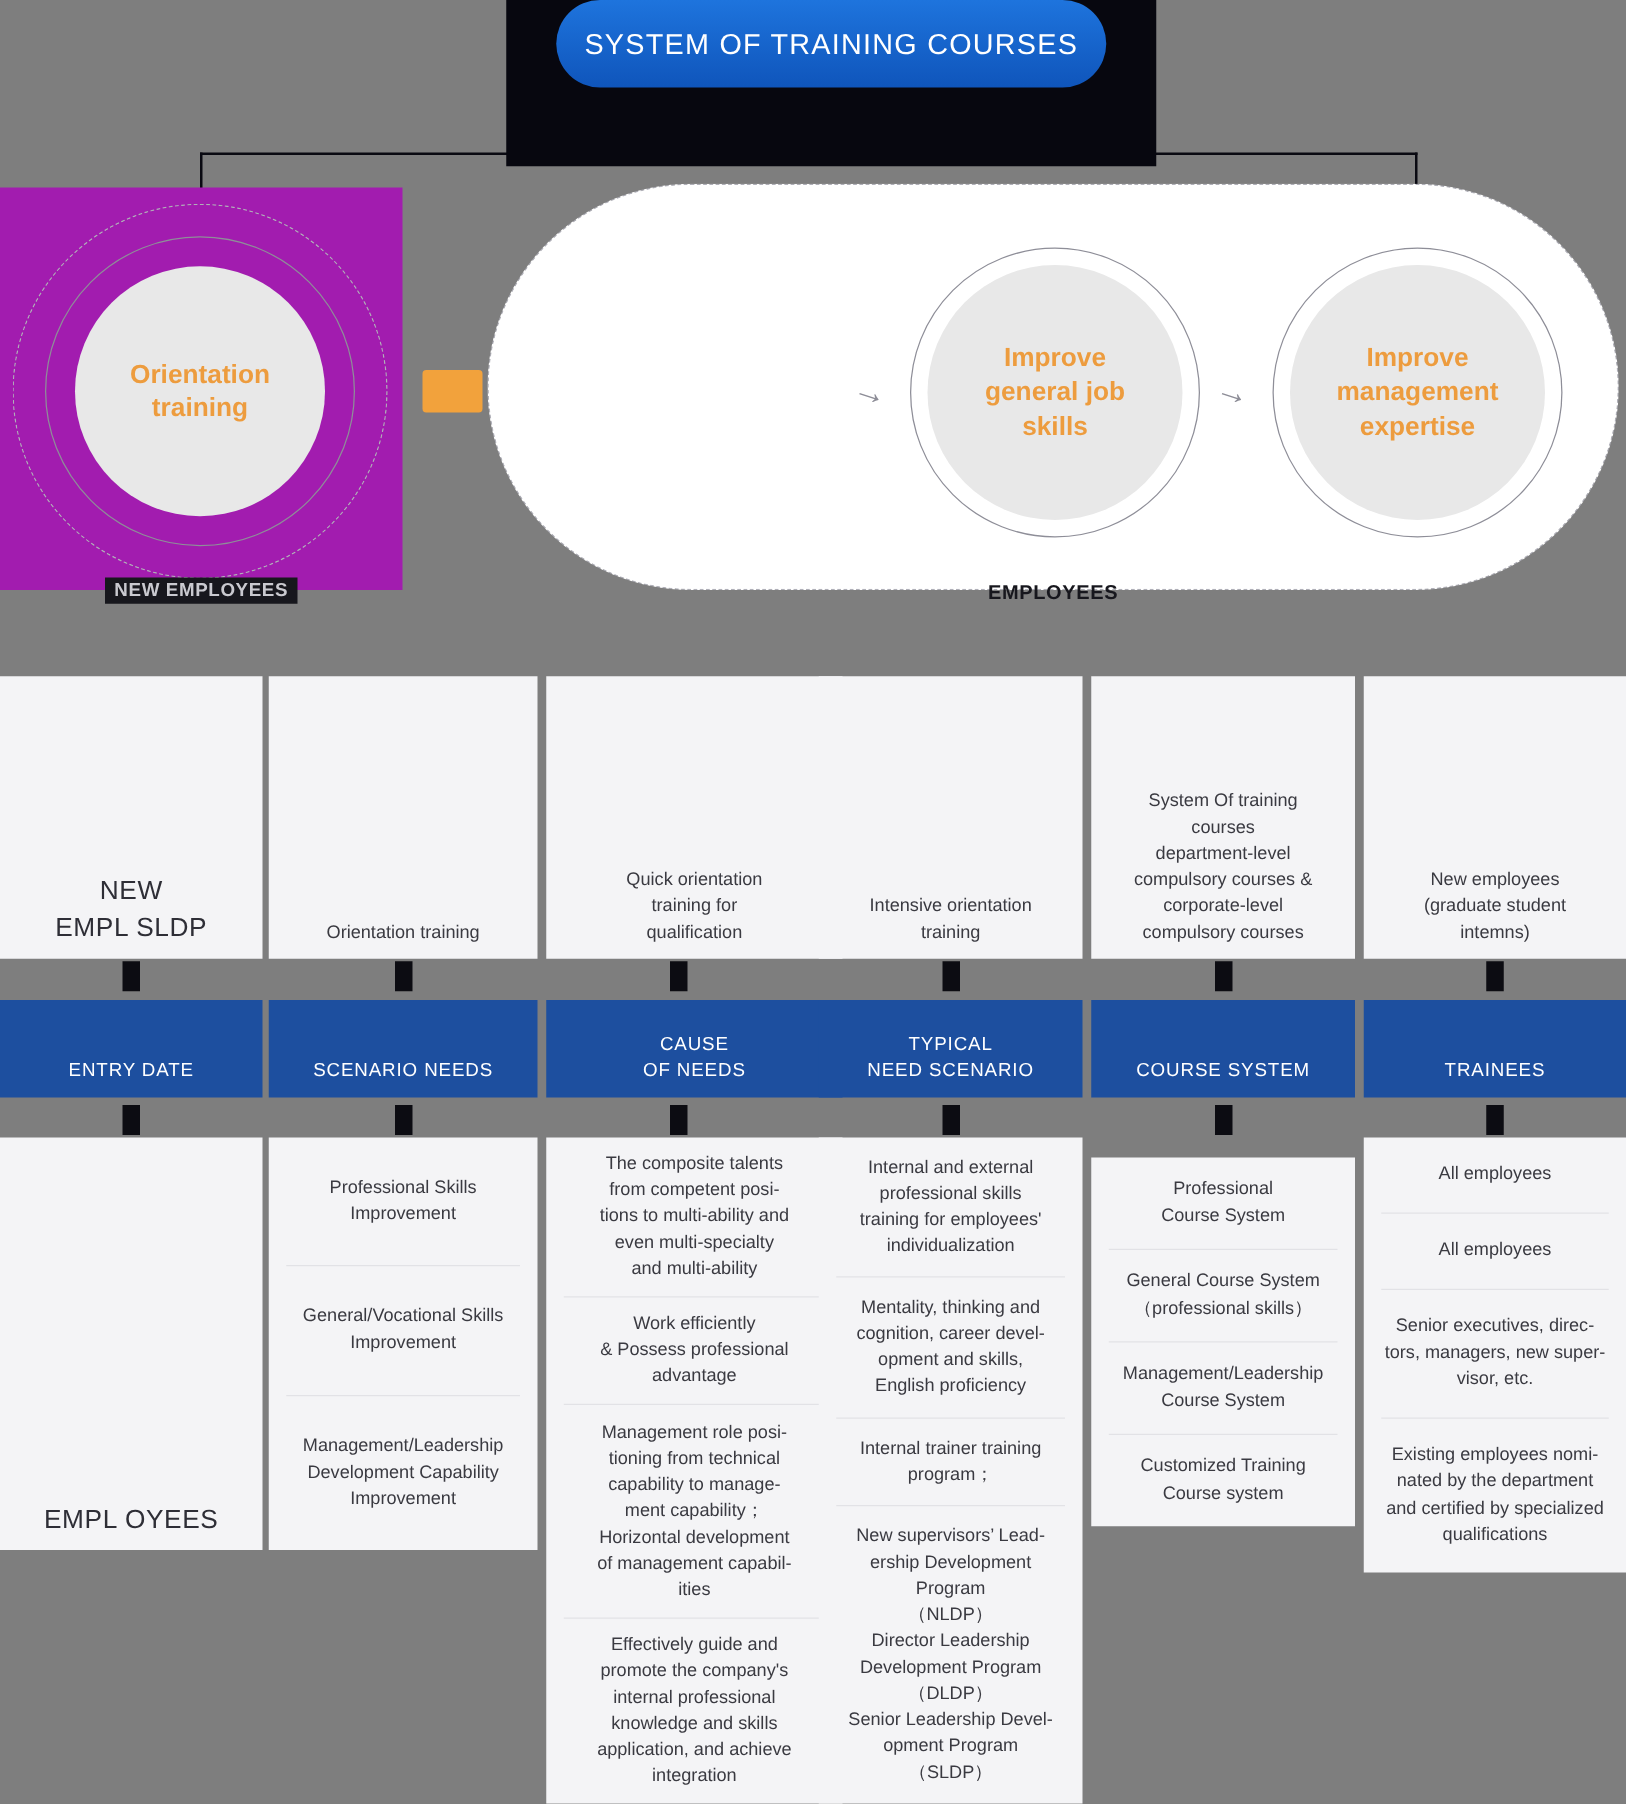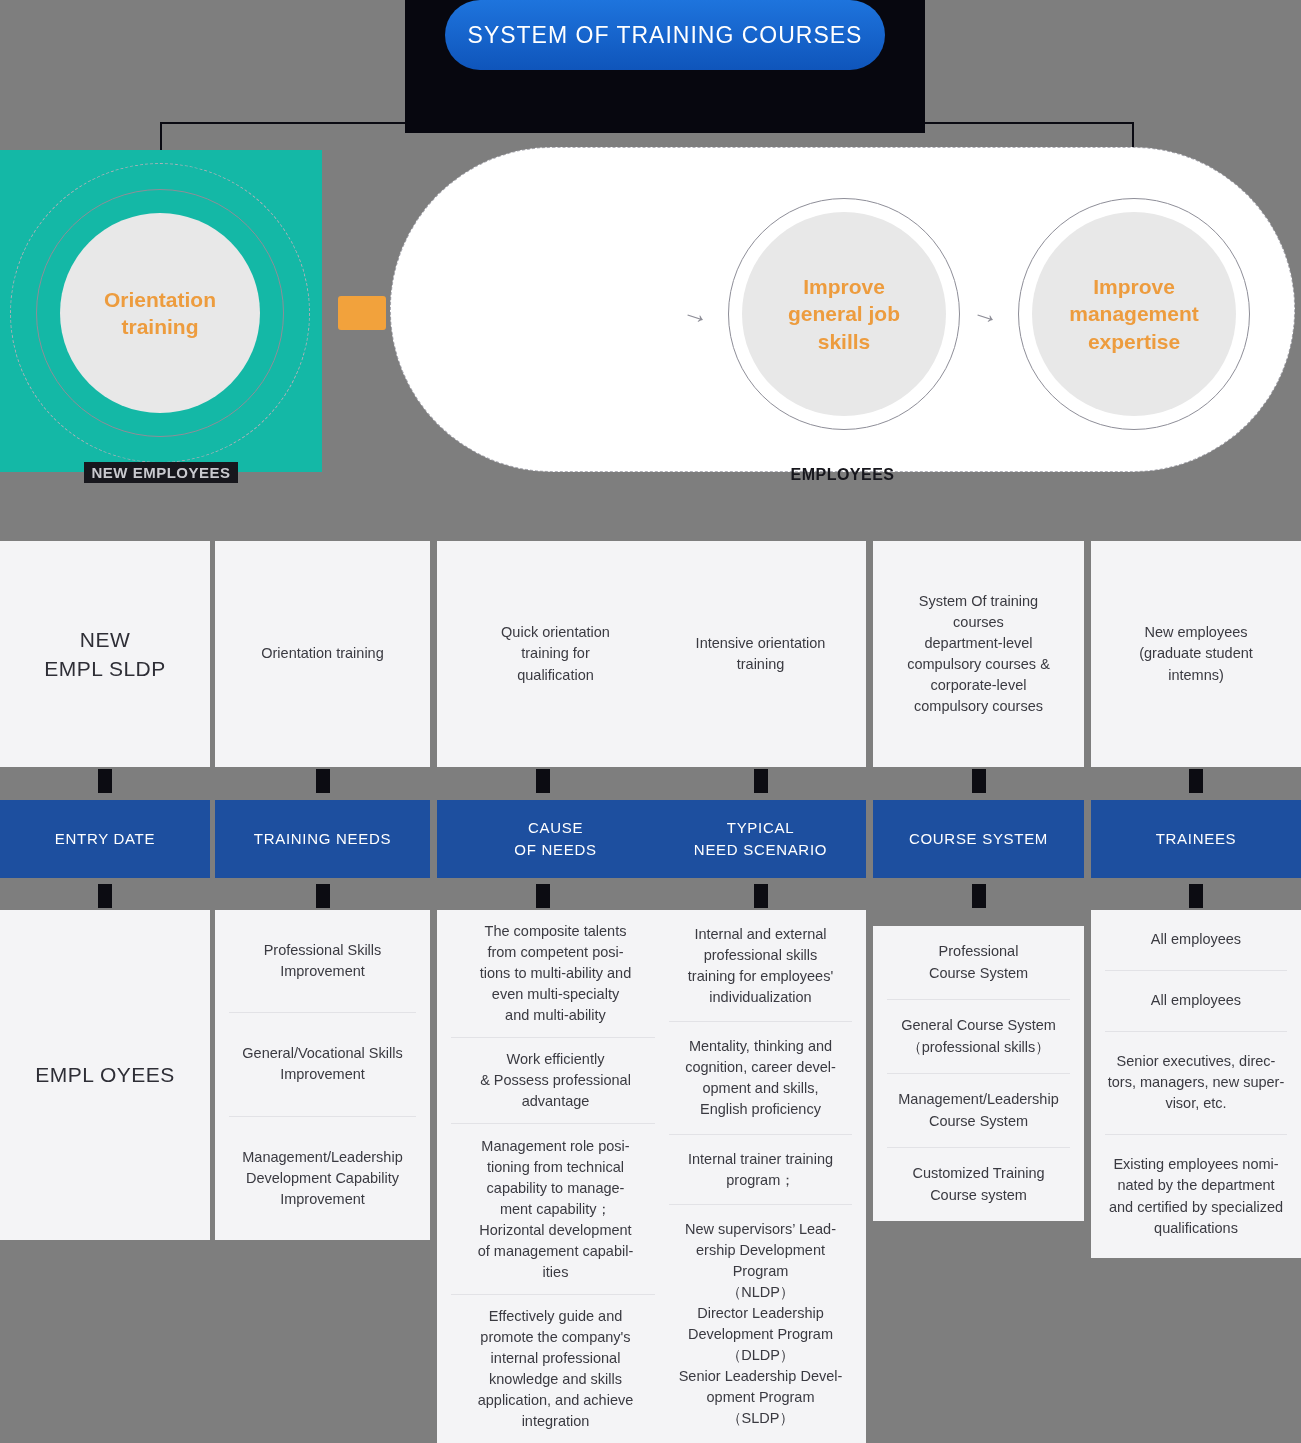--- a/index.html
+++ b/index.html
@@ -13,21 +13,21 @@
   .title-pill { width:440px; height:70px; border-radius:35px;
                 background:linear-gradient(180deg,#1e74dd 0%,#0f55bb 100%);
                 color:#ffffff; font-size:23px; letter-spacing:1px;
                 display:flex; align-items:center; justify-content:center; }
   .tline { position:absolute; background:#0a0a12; }
   .l-h { left:160px; top:122px; width:247px; height:2px; }
   .l-v { left:160px; top:122px; width:2px; height:30px; }
   .r-h { left:924px; top:122px; width:210px; height:2px; }
   .r-v { left:1132px; top:122px; width:2px; height:27px; }
 
-  .card-left { position:absolute; left:0; top:150px; width:322px; height:322px; background:#14b8a6; overflow:hidden; }
+  .card-left { position:absolute; left:0; top:150px; width:322px; height:322px; background:#a21caf; overflow:hidden; }
   .dashed-circle { position:absolute; left:10px; top:13px; width:300px; height:300px; border-radius:50%;
                    border:1px dashed #b0b0b8; }
   .ring-left { position:absolute; left:36px; top:39px; width:248px; height:248px; border-radius:50%;
                border:1px solid #8e8e98; display:flex; align-items:center; justify-content:center; }
   .disc { background:#e8e8e8; border-radius:50%; display:flex; align-items:center; justify-content:center;
           text-align:center; }
   .disc-left { width:200px; height:200px; }
   .circle-label { color:#ed9c3e; font-weight:bold; font-size:21px; line-height:1.3; }
 
   .card-right { position:absolute; left:390px; top:147px; width:905px; height:325px; background:#ffffff;
@@ -41,21 +41,21 @@
 
   .caption { position:absolute; text-align:center; font-weight:bold; }
   .caption-left { left:0; top:464px; width:322px; }
   .caption-left span { background:#17171d; color:#c9c9cf; font-size:15px; padding:2px 7px; letter-spacing:0.5px; }
   .caption-right { left:390px; top:466px; width:905px; color:#17171d; font-size:16px; letter-spacing:0.5px; }
 
   .orange-connector { position:absolute; left:338px; top:296px; width:48px; height:34px;
                       background:#f2a23c; border-radius:3px; }
 
   
-  .cell { position:absolute; background:#f4f4f6; display:flex; align-items:center; justify-content:center;
+  .cell { position:absolute; background:#f4f4f6; display:flex; align-items:flex-end; justify-content:center;
           text-align:center; color:#3a3a41; font-size:14.5px; line-height:1.45; padding:10px 14px; }
   .col1 { left:0; width:210px; } .col2 { left:215px; width:215px; } .col3 { left:437px; width:237px; }
   .col4 { left:655px; width:211px; } .col5 { left:873px; width:211px; } .col6 { left:1091px; width:210px; }
   .r1 { top:541px; height:226px; }
   .big { font-size:21px; color:#2e2e36; letter-spacing:0.5px; line-height:1.4; }
   .blue { top:800px; height:78px; background:#1d4f9f; color:#ffffff; font-size:15px; letter-spacing:0.7px; }
   .conn { position:absolute; width:14px; height:24px; background:#0c0c12; }
   .ra { top:769px; } .rb { top:884px; }
   .cc1 { left:98px; } .cc2 { left:316px; } .cc3 { left:536px; } .cc4 { left:754px; } .cc5 { left:972px; } .cc6 { left:1189px; }
   .h330 { top:910px; height:330px; } .h533 { top:910px; height:533px; }
@@ -147,21 +147,21 @@
   <div class="conn ra cc2"></div>
   <div class="conn ra cc3"></div>
   <div class="conn ra cc4"></div>
   <div class="conn ra cc5"></div>
   <div class="conn ra cc6"></div>
 
   <div class="cell blue col1">
       <span class="pre">ENTRY DATE</span>
     </div>
   <div class="cell blue col2">
-      <span class="pre">TRAINING NEEDS</span>
+      <span class="pre">SCENARIO NEEDS</span>
     </div>
   <div class="cell blue col3">
       <span class="pre">CAUSE
 OF NEEDS</span>
     </div>
   <div class="cell blue col4">
       <span class="pre">TYPICAL
 NEED SCENARIO</span>
     </div>
   <div class="cell blue col5">

